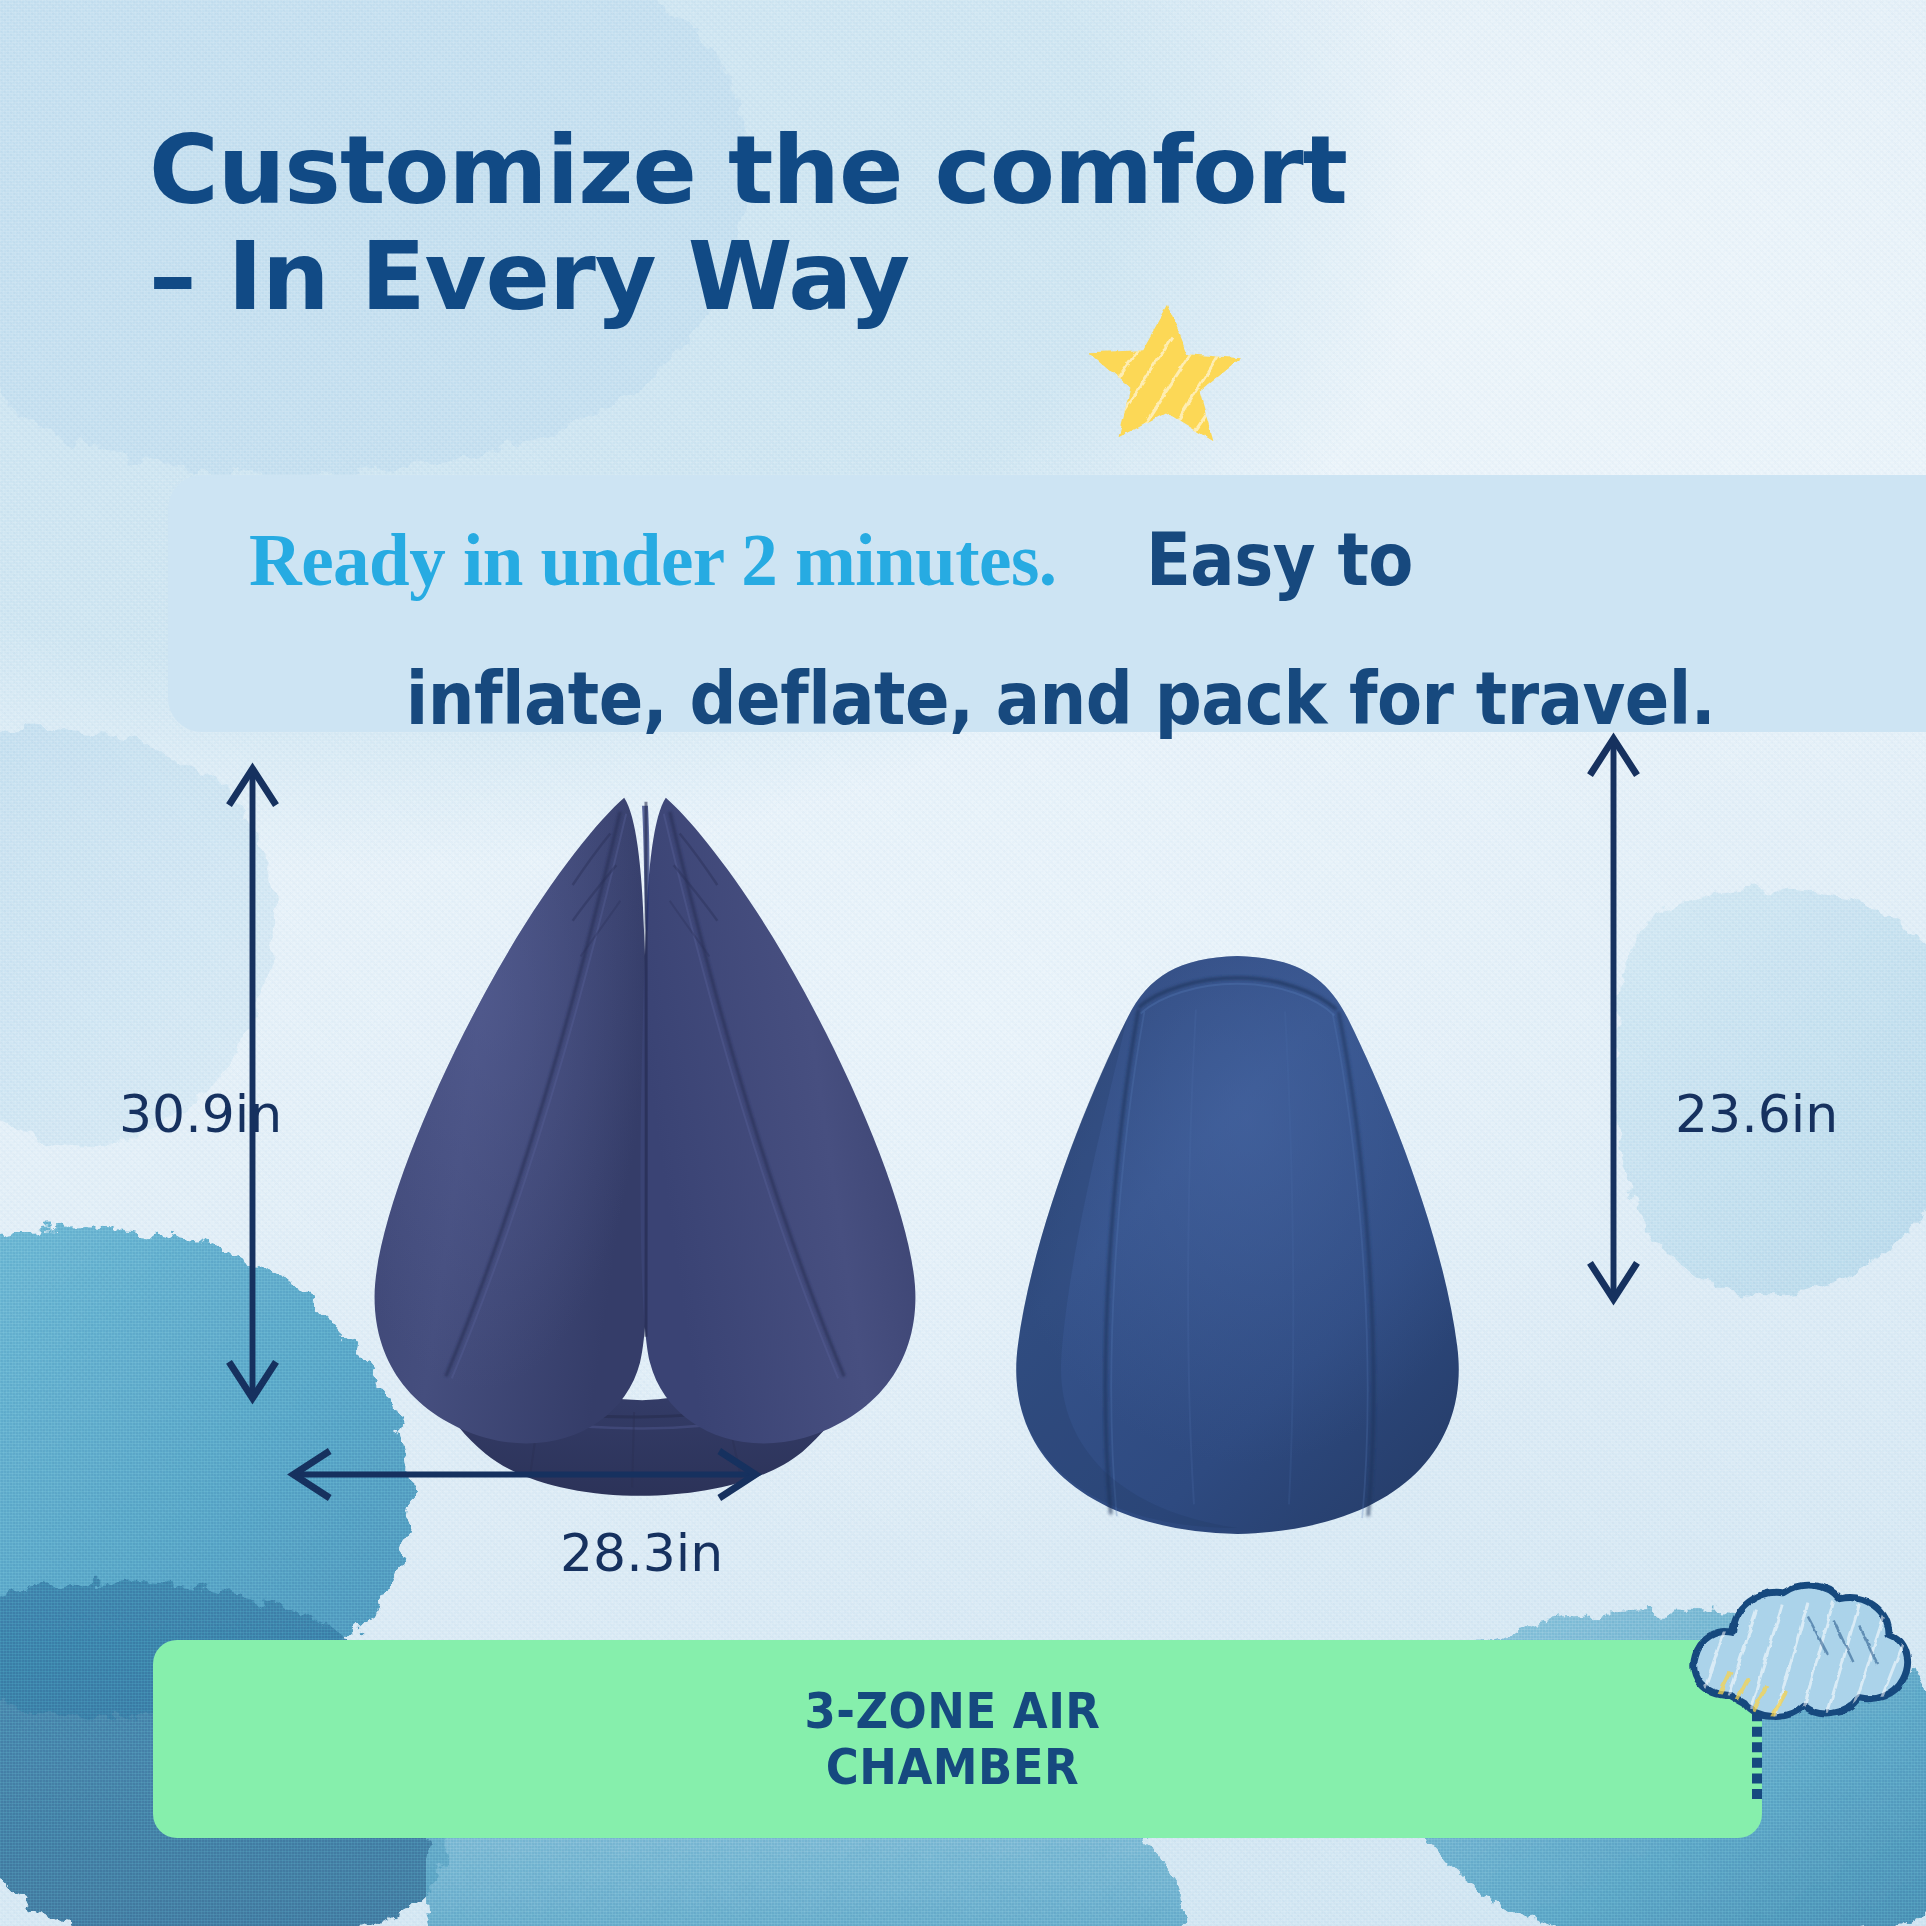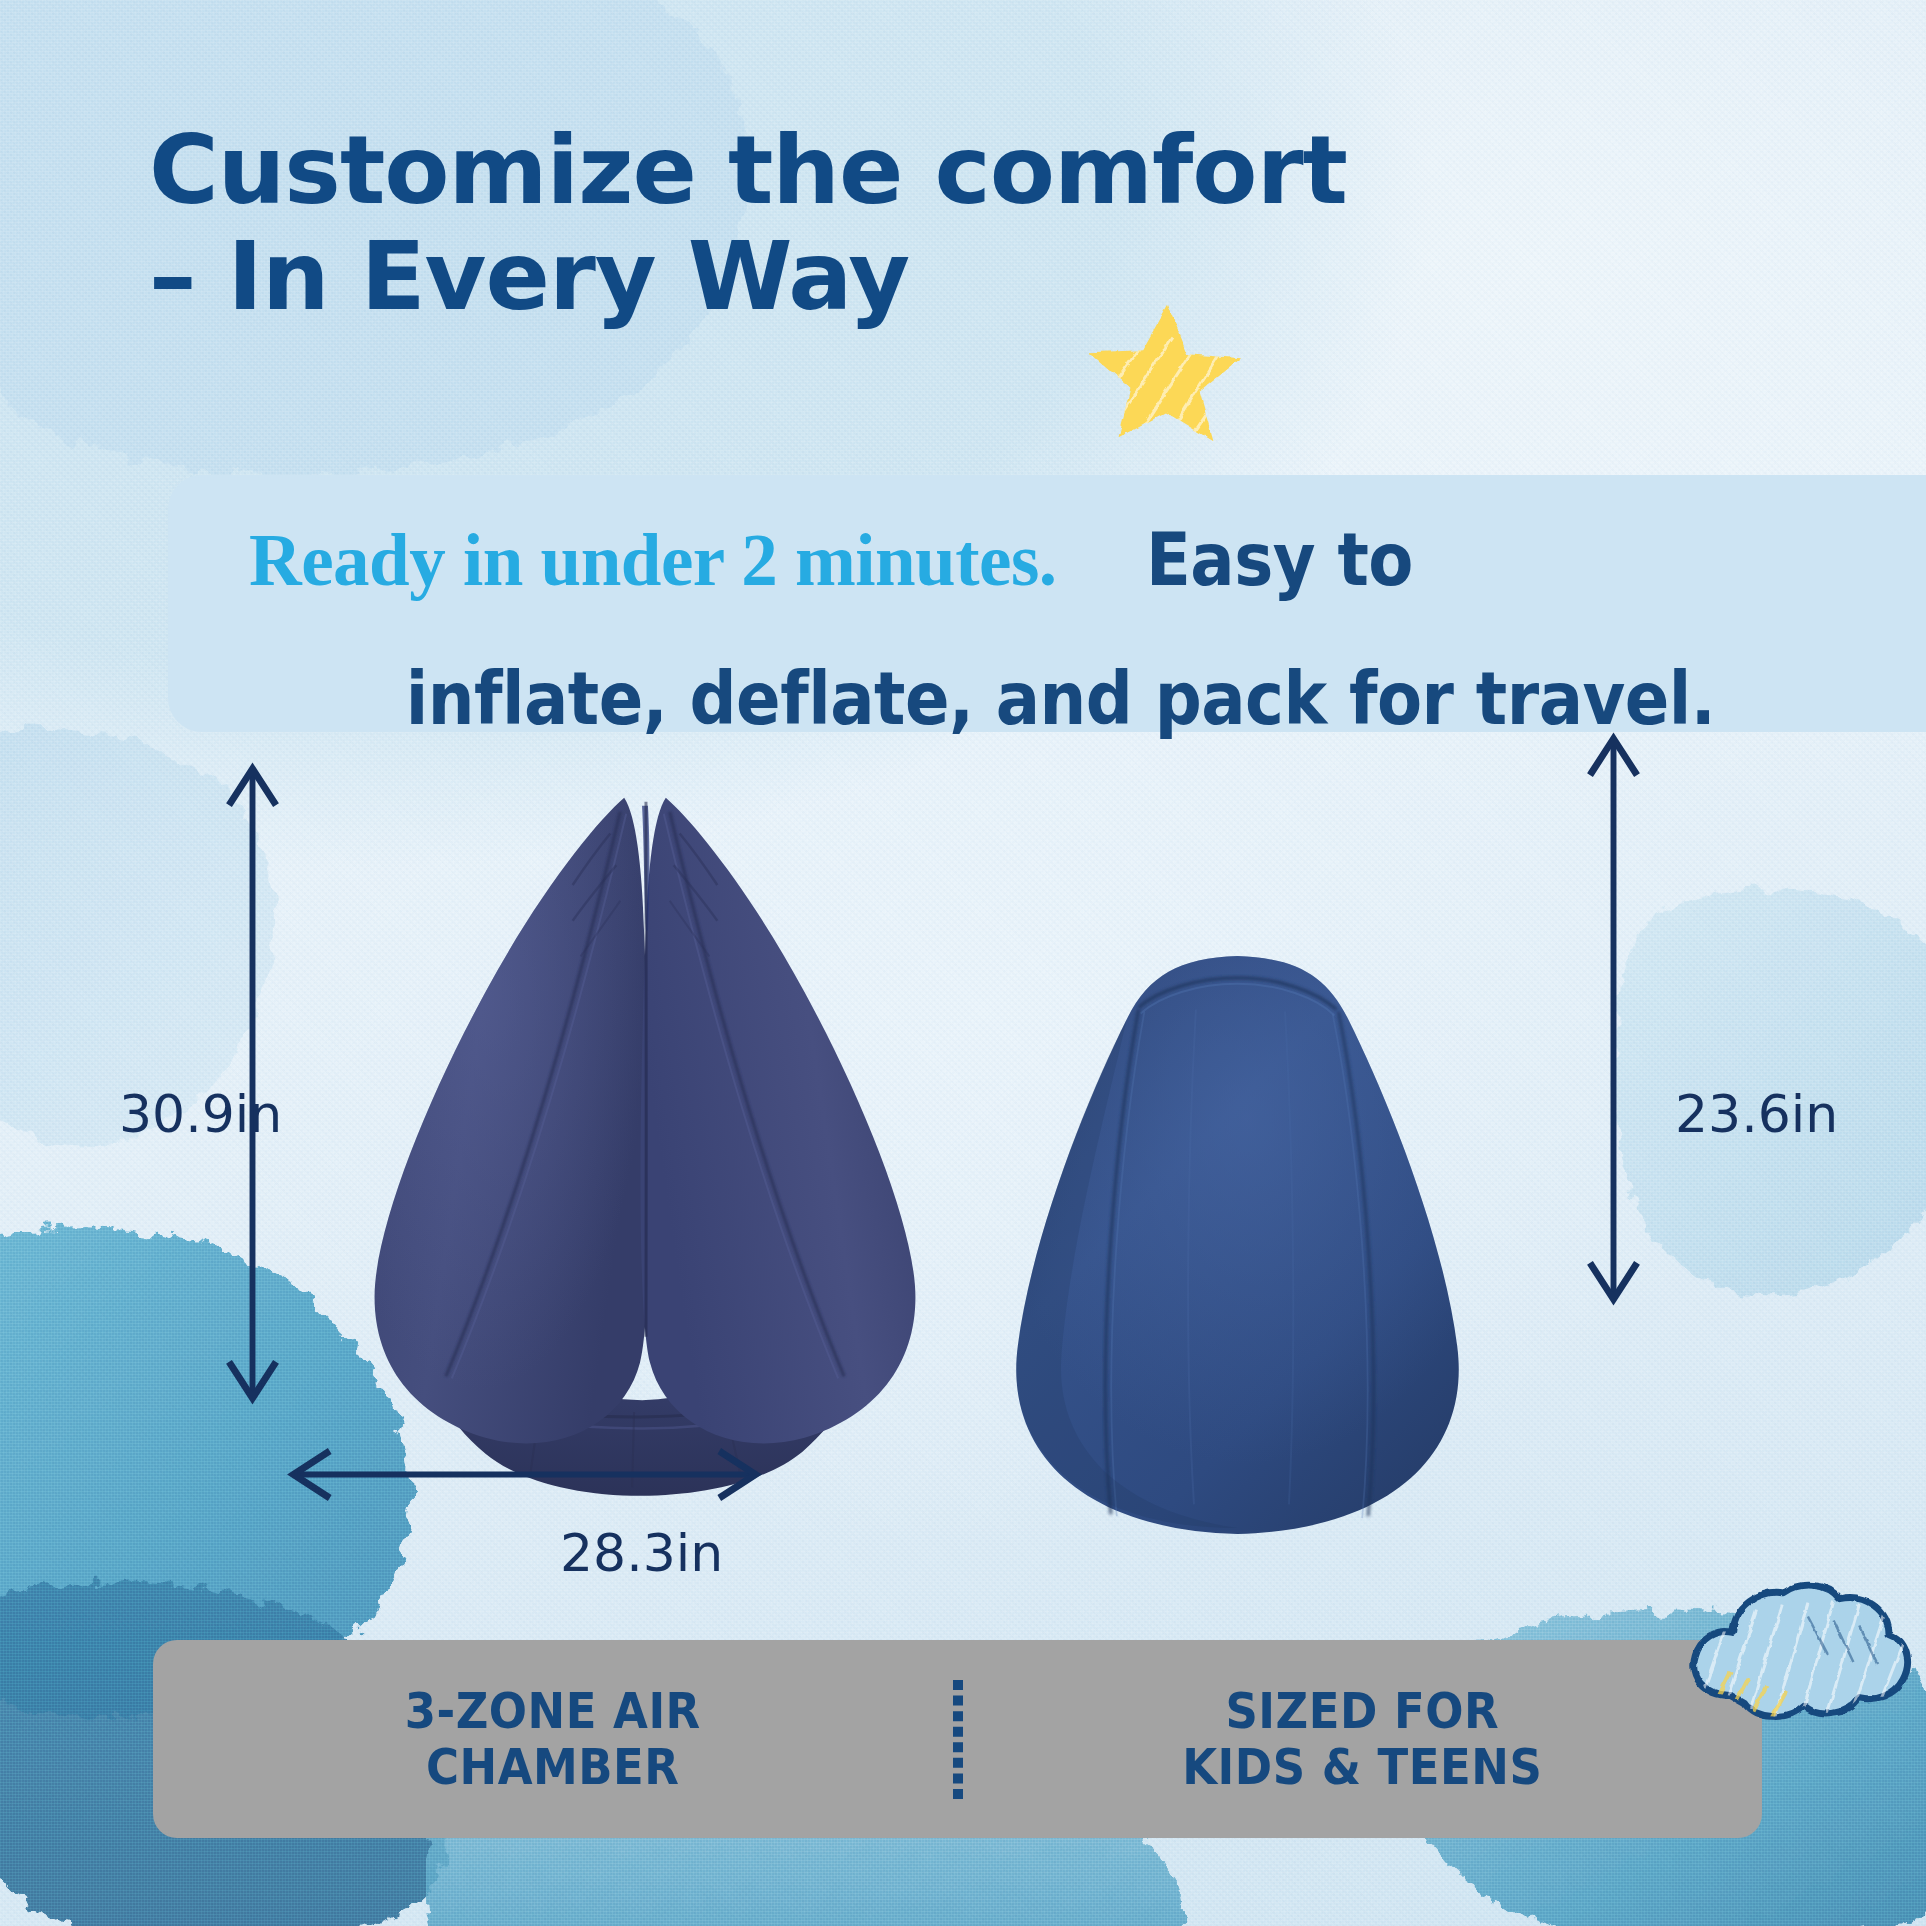--- a/index.html
+++ b/index.html
@@ -97,21 +97,21 @@
     letter-spacing:0px;
     white-space:nowrap;
   }
   .dim-h-left{left:119px;top:1084px;}
   .dim-h-right{left:1675px;top:1084px;}
   .dim-w-bottom{left:560px;top:1523px;}
 
   
   .feature-bar{
     position:absolute;left:153px;top:1640px;width:1609px;height:198px;
-    background:#a3a3a3;
+    background:#86efac;
     border-radius:24px;
     display:flex;
     align-items:center;
   }
   .feature-cell{
     flex:1;
     display:flex;align-items:center;justify-content:center;
     text-align:center;
     color:#16497f;
     font-family:"DejaVu Sans Condensed","DejaVu Sans",sans-serif;
@@ -405,22 +405,20 @@
 
   <div class="dim-label dim-h-left">30.9in</div>
   <div class="dim-label dim-h-right">23.6in</div>
   <div class="dim-label dim-w-bottom">28.3in</div>
 
   <div class="feature-bar">
     <div class="feature-cell">3-ZONE AIR
 CHAMBER</div>
     <div class="feature-div"></div>
     <div class="feature-div"></div>
-    <div class="feature-cell">SIZED FOR
-KIDS &amp; TEENS</div>
   </div>
 
   <div class="cloud-doodle">
     <svg viewBox="0 0 240 175">
       <defs>
         <filter id="sketchy2">
             <feTurbulence type="fractalNoise" baseFrequency="0.075" numOctaves="3" seed="9" result="t"></feTurbulence>
             <feDisplacementMap in="SourceGraphic" in2="t" scale="4" xChannelSelector="R" yChannelSelector="G"></feDisplacementMap>
           </filter>
         <clipPath id="cloudclip">

